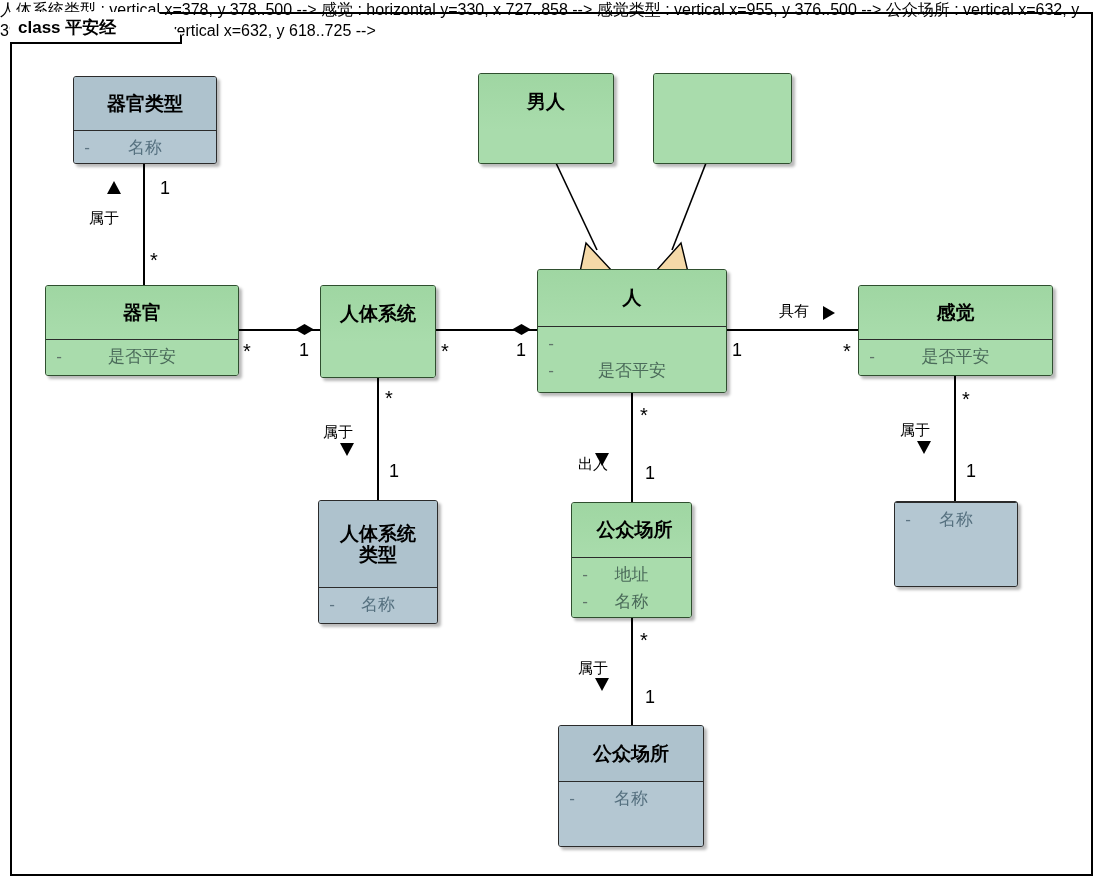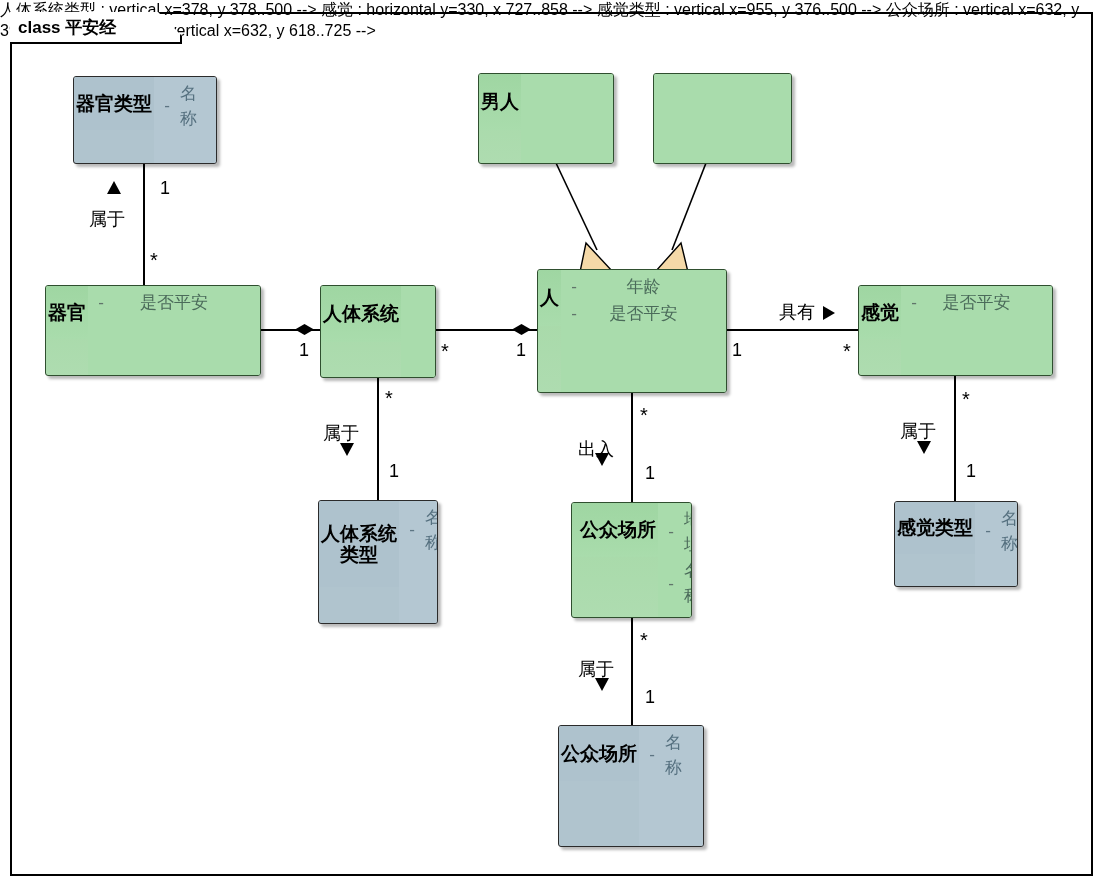--- a/index.html
+++ b/index.html
@@ -56,20 +56,21 @@
 
   
   .cls {
     position: absolute;
     box-sizing: border-box;
     border: 1.5px solid #2b2b2b;
     border-radius: 3px;
     box-shadow: 3px 3px 3px rgba(0,0,0,0.28);
     overflow: hidden;
     display: flex;
+    flex-direction: column;
   }
   .cls.green {
     background: linear-gradient(to bottom, #a5d9a6, #aedcb0);
     border-color: #2f4f2f;
   }
   .cls.green .cls-head {
     background: linear-gradient(to bottom, #9fd6a2, #a9dcac);
   }
   .cls.green .cls-body {
     background: linear-gradient(to bottom, #a9dcac, #b0debl);
@@ -167,21 +168,21 @@
   .mult {
     position: absolute;
     font-size: 18px;
     color: #000;
     line-height: 1;
     white-space: nowrap;
   }
   .mult.star { font-size: 20px; }
   .edge-label {
     position: absolute;
-    font-size: 18px;
+    font-size: 15px;
     color: #000;
     line-height: 1;
     white-space: nowrap;
   }
 
   
   .gen-layer {
     position: absolute;
     left: 0; top: 0;
     width: 1105px; height: 892px;
@@ -237,21 +238,21 @@
    感觉类型 : vertical x=955, y 376..500 --&gt;
   <div class="ln v" style="left:954px; top:375px; height:126px;"></div>
   <div class="tri-down" style="left:917px; top:441px;"></div>
   <div class="edge-label" style="left:900px; top:422px;">属于</div>
   <div class="mult star" style="left:962px; top:389px;">*</div>
   <div class="mult" style="left:966px; top:462px;">1</div>
 
    公众场所 : vertical x=632, y 394..502 --&gt;
   <div class="ln v" style="left:631px; top:393px; height:110px;"></div>
   <div class="tri-down" style="left:595px; top:453px;"></div>
-  <div class="edge-label" style="left:578px; top:440px;">出入</div>
+  <div class="edge-label" style="left:578px; top:456px;">出入</div>
   <div class="mult star" style="left:640px; top:405px;">*</div>
   <div class="mult" style="left:645px; top:464px;">1</div>
 
    场所类型 : vertical x=632, y 618..725 --&gt;
   <div class="ln v" style="left:631px; top:617px; height:110px;"></div>
   <div class="tri-down" style="left:595px; top:678px;"></div>
   <div class="edge-label" style="left:578px; top:660px;">属于</div>
   <div class="mult star" style="left:640px; top:630px;">*</div>
   <div class="mult" style="left:645px; top:688px;">1</div>
 
@@ -284,21 +285,21 @@
     <div class="cls-head" style="height:48px;">男人</div>
     <div class="cls-body"></div>
   </div>
 
   
   <div class="cls green" style="left:653px; top:73px; width:139px; height:91px;">
     <div class="cls-body"></div>
   </div>
 
   
-  <div class="cls green" style="left:45px; top:285px; width:216px; height:91px;">
+  <div class="cls green" style="left:45px; top:285px; width:194px; height:91px;">
     <div class="cls-head" style="height:45px;">器官</div>
     <div class="cls-sep"></div>
     <div class="cls-body">
       <div class="attr">
         <span class="vis">-</span>
         <span class="nm">是否平安</span>
       </div>
     </div>
   </div>
 
@@ -308,21 +309,20 @@
     <div class="cls-body"></div>
   </div>
 
   
   <div class="cls green" style="left:537px; top:269px; width:190px; height:124px;">
     <div class="cls-head" style="height:48px;">人</div>
     <div class="cls-sep"></div>
     <div class="cls-body">
       <div class="attr">
         <span class="vis">-</span>
-        <span class="nm">年龄</span>
       </div>
       <div class="attr">
         <span class="vis">-</span>
         <span class="nm">是否平安</span>
       </div>
     </div>
   </div>
 
   
   <div class="cls green" style="left:858px; top:285px; width:195px; height:91px;">
@@ -346,21 +346,20 @@
     <div class="cls-body">
       <div class="attr">
         <span class="vis">-</span>
         <span class="nm">名称</span>
       </div>
     </div>
   </div>
 
   
   <div class="cls gray" style="left:894px; top:501px; width:124px; height:86px;">
-    <div class="cls-head" style="height:44px;">感觉类型</div>
     <div class="cls-sep"></div>
     <div class="cls-body">
       <div class="attr">
         <span class="vis">-</span>
         <span class="nm">名称</span>
       </div>
     </div>
   </div>
 
   

